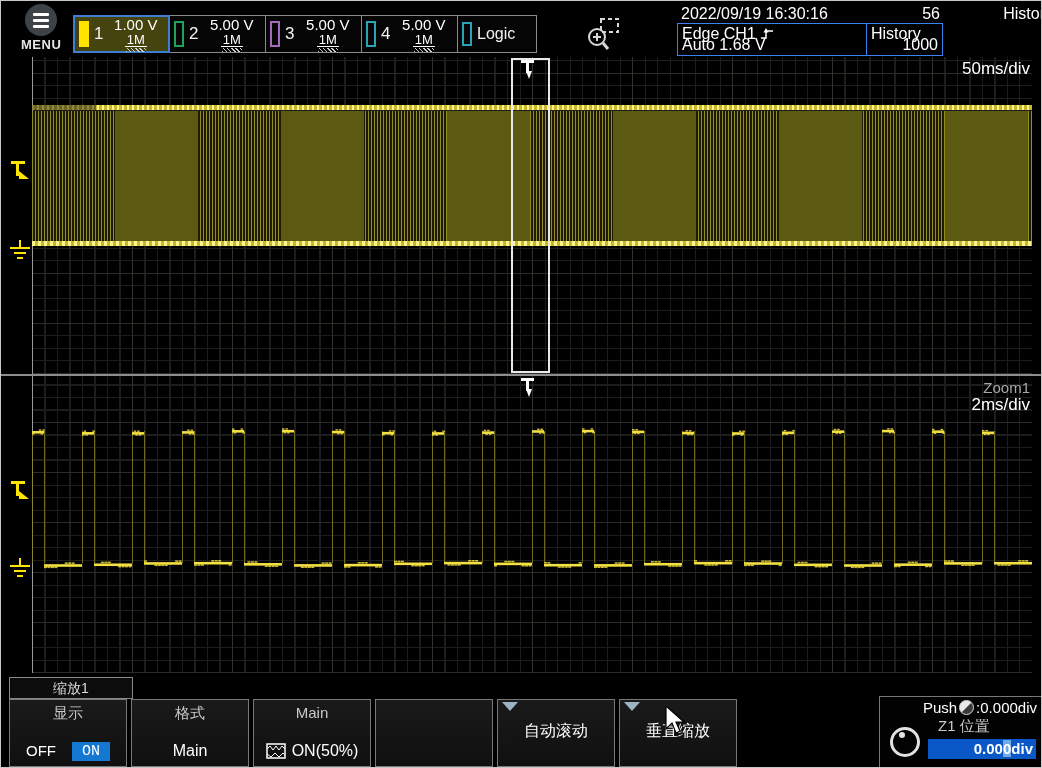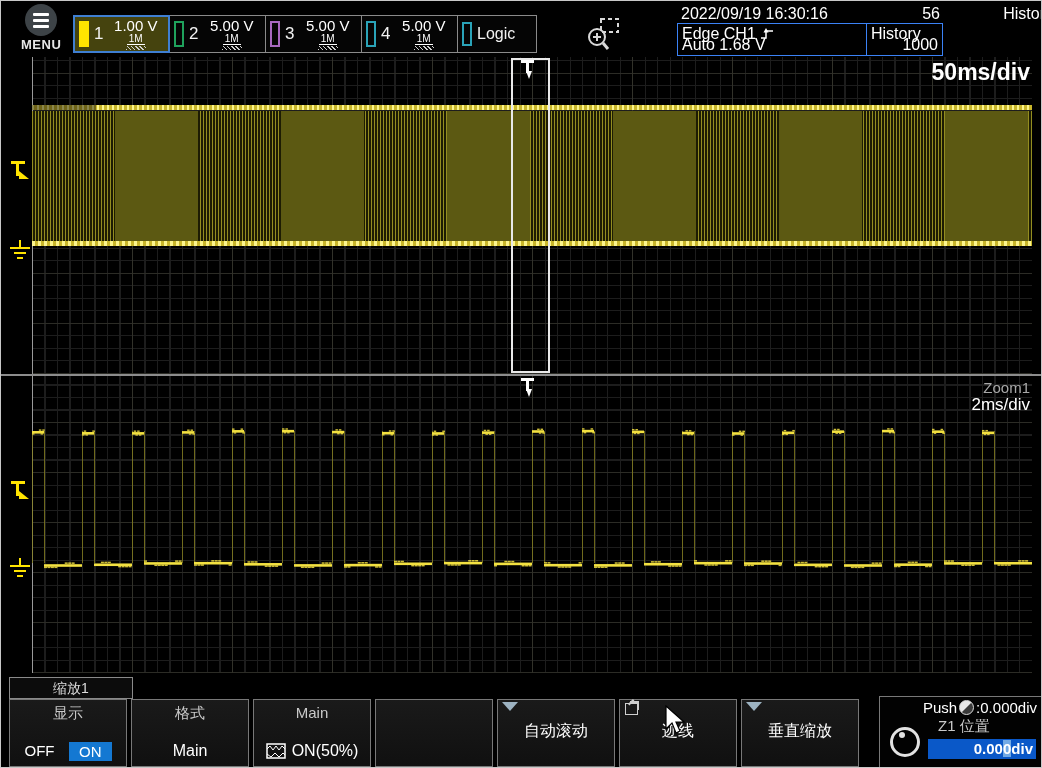--- a/index.html
+++ b/index.html
@@ -21,21 +21,21 @@
   .ch-row{left:72px;top:14px;height:38px;display:flex;}
   .ch-box{box-sizing:border-box;border:1px solid #8a8a8a;border-left-width:0;
     display:flex;align-items:center;padding:0 4px;background:#050505;height:38px;}
   .ch-box:first-child{border-left-width:1px;}
   .ch-box.selected{border:2px solid #3f7fd2;background:#45430e;}
   .ch-bar{width:10px;height:26px;margin-right:5px;flex:none;}
   .ch-bar.hollow{background:transparent !important;border:2px solid;box-sizing:border-box;}
   .ch-num{font-size:17px;color:#f2f2f2;margin-right:4px;}
   .ch-val{display:flex;flex-direction:column;align-items:center;line-height:1;flex:1;}
   .ch-volts{font-size:15px;color:#fff;white-space:nowrap;}
-  .ch-imp{font-size:10px;color:#fff;border-bottom:1px solid #fff;padding:0 2px;margin-top:1px;}
+  .ch-imp{font-size:13px;color:#fff;border-bottom:1px solid #fff;padding:0 2px;margin-top:1px;}
   .ch-hatch{width:20px;height:4px;margin-top:1px;
     background:repeating-linear-gradient(45deg,#cfcfcf 0 1px,transparent 1px 3px);}
   .logic-label{font-size:16px;color:#f2f2f2;}
 
   .zoomsearch{left:583px;top:15px;width:38px;height:38px;cursor:pointer;}
 
   .info-panel{left:660px;top:1px;width:380px;height:66px;font-size:16px;margin-left:16px;}
   .info-row1{position:absolute;left:0;top:0;width:100%;height:21px;}
   .dt{position:absolute;left:4px;top:3px;}
   .acq{position:absolute;right:117px;top:3px;}
@@ -53,21 +53,21 @@
     background-image:
       repeating-linear-gradient(90deg,#32322a 0 1px,transparent 1px 100px),
       repeating-linear-gradient(0deg,#2c2c26 0 1px,transparent 1px 50px),
       repeating-linear-gradient(90deg,#1d1d1d 0 1px,transparent 1px 12.5px),
       repeating-linear-gradient(0deg,#1d1d1d 0 1px,transparent 1px 12.5px);}
   .grat-main{top:56px;height:317px;}
   .grat-zoom{top:375px;height:297px;}
   .grat-edge{left:31px;top:56px;width:1px;height:616px;background:#9a9a9a;}
   .divider{left:0;top:373px;width:1042px;height:2px;background:#8d8d8d;}
 
-  .tb-main{top:58px;right:11px;font-size:23px;color:#fff;font-weight:bold;}
+  .tb-main{top:58px;right:11px;font-size:17px;color:#fff;}
   .zoom1-lbl{top:378px;right:11px;font-size:15px;color:#a8a8a8;}
   .tb-zoom{top:394px;right:11px;font-size:17px;color:#fff;}
 
   
   .wf-fill{left:31px;top:110px;width:1000px;height:131px;
     background-color:#403e06;
     background-image:
       repeating-linear-gradient(90deg,transparent 0 83px,#5c5912 83px 166px),
       repeating-linear-gradient(90deg,#938d20 0 1px,rgba(0,0,0,0.55) 1px 3px);}
   .wf-top{left:31px;top:104px;width:1000px;height:5px;background-color:#f3e141;
@@ -86,21 +86,21 @@
   
   .tab{left:8px;top:676px;width:124px;height:22px;box-sizing:border-box;border:1px solid #8a8a8a;
     background:#0c0c0c;color:#dcdcdc;font-size:14px;text-align:center;line-height:20px;cursor:pointer;}
   .softkeys{left:8px;top:698px;height:68px;display:flex;gap:4px;}
   .skey{position:relative;width:118px;height:68px;box-sizing:border-box;border:1px solid #787878;
     background:linear-gradient(#1a1a1a,#101010);cursor:pointer;}
   .sk-title{position:absolute;top:4px;width:100%;text-align:center;font-size:15px;color:#c9c9c9;}
   .sk-value{position:absolute;bottom:6px;width:100%;text-align:center;font-size:16px;color:#fff;
     display:flex;justify-content:center;align-items:center;gap:6px;}
   .offon{position:absolute;bottom:5px;width:100%;display:flex;justify-content:space-evenly;align-items:flex-start;margin-top:13px;}
-  .on-pill{background:#1478d2;color:#fff;padding:1px 10px;font-size:15px;}
+  .on-pill{background:#1478d2;color:#fff;padding:1px 10px;font-size:15px;font-family:Liberation Mono, monospace;}
   .off-lbl{font-size:15px;color:#fff;}
   .tri-ind{position:absolute;left:4px;top:2px;width:0;height:0;
     border-left:8px solid transparent;border-right:8px solid transparent;border-top:9px solid #9db3c2;}
   .popup-ind{position:absolute;left:5px;top:3px;width:11px;height:10px;border:1px solid #cfcfcf;}
   .popup-ind:after{content:"";position:absolute;left:4px;top:-3px;width:7px;height:7px;
     border-top:2px solid #cfcfcf;border-right:2px solid #cfcfcf;}
   .popup-ind:before{content:"";position:absolute;left:2px;top:0px;width:7px;height:2px;
     background:#cfcfcf;transform:rotate(-45deg);transform-origin:left top;}
 
   .knobpanel{left:878px;top:695px;width:163px;height:73px;box-sizing:border-box;border:1px solid #787878;background:#020202;}
@@ -597,24 +597,20 @@
         </svg>
         <span>ON(50%)</span>
       </div>
     </div>
     <div class="skey"></div>
     <div class="skey">
       <span class="tri-ind"></span>
       <div class="sk-value" style="bottom:24px">自动滚动</div>
     </div>
     <div class="skey">
-      <span class="popup-ind"></span>
-      <div class="sk-value" style="bottom:24px">迹线</div>
-    </div>
-    <div class="skey">
       <span class="tri-ind"></span>
       <div class="sk-value" style="bottom:24px">垂直缩放</div>
     </div>
   </div>
 
   <div class="abs knobpanel">
     <div class="push-line">
       <span>Push</span>
       <span class="pushknob"></span>
       <span>:0.000div</span>

